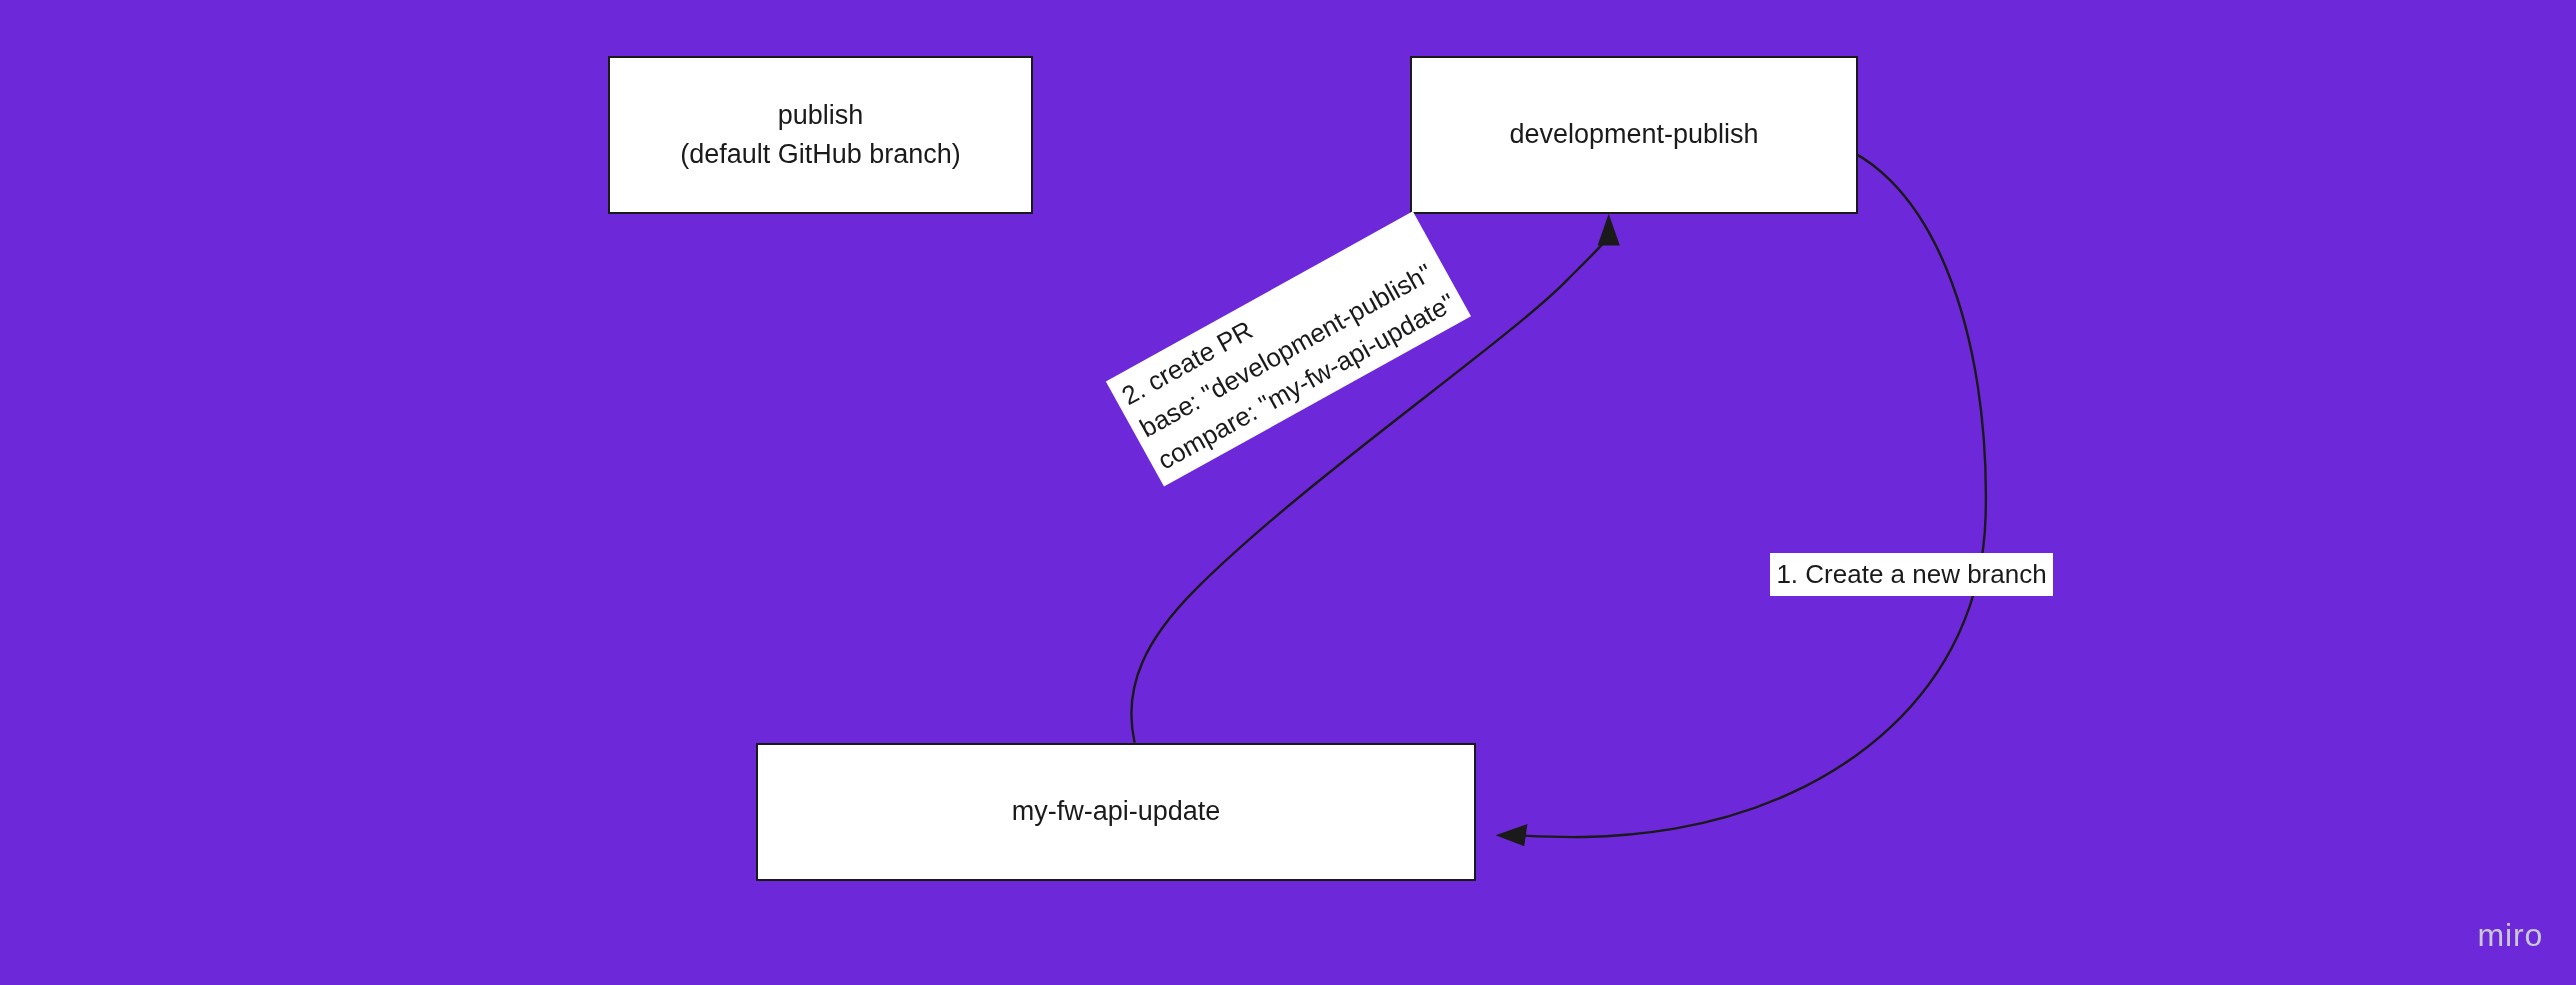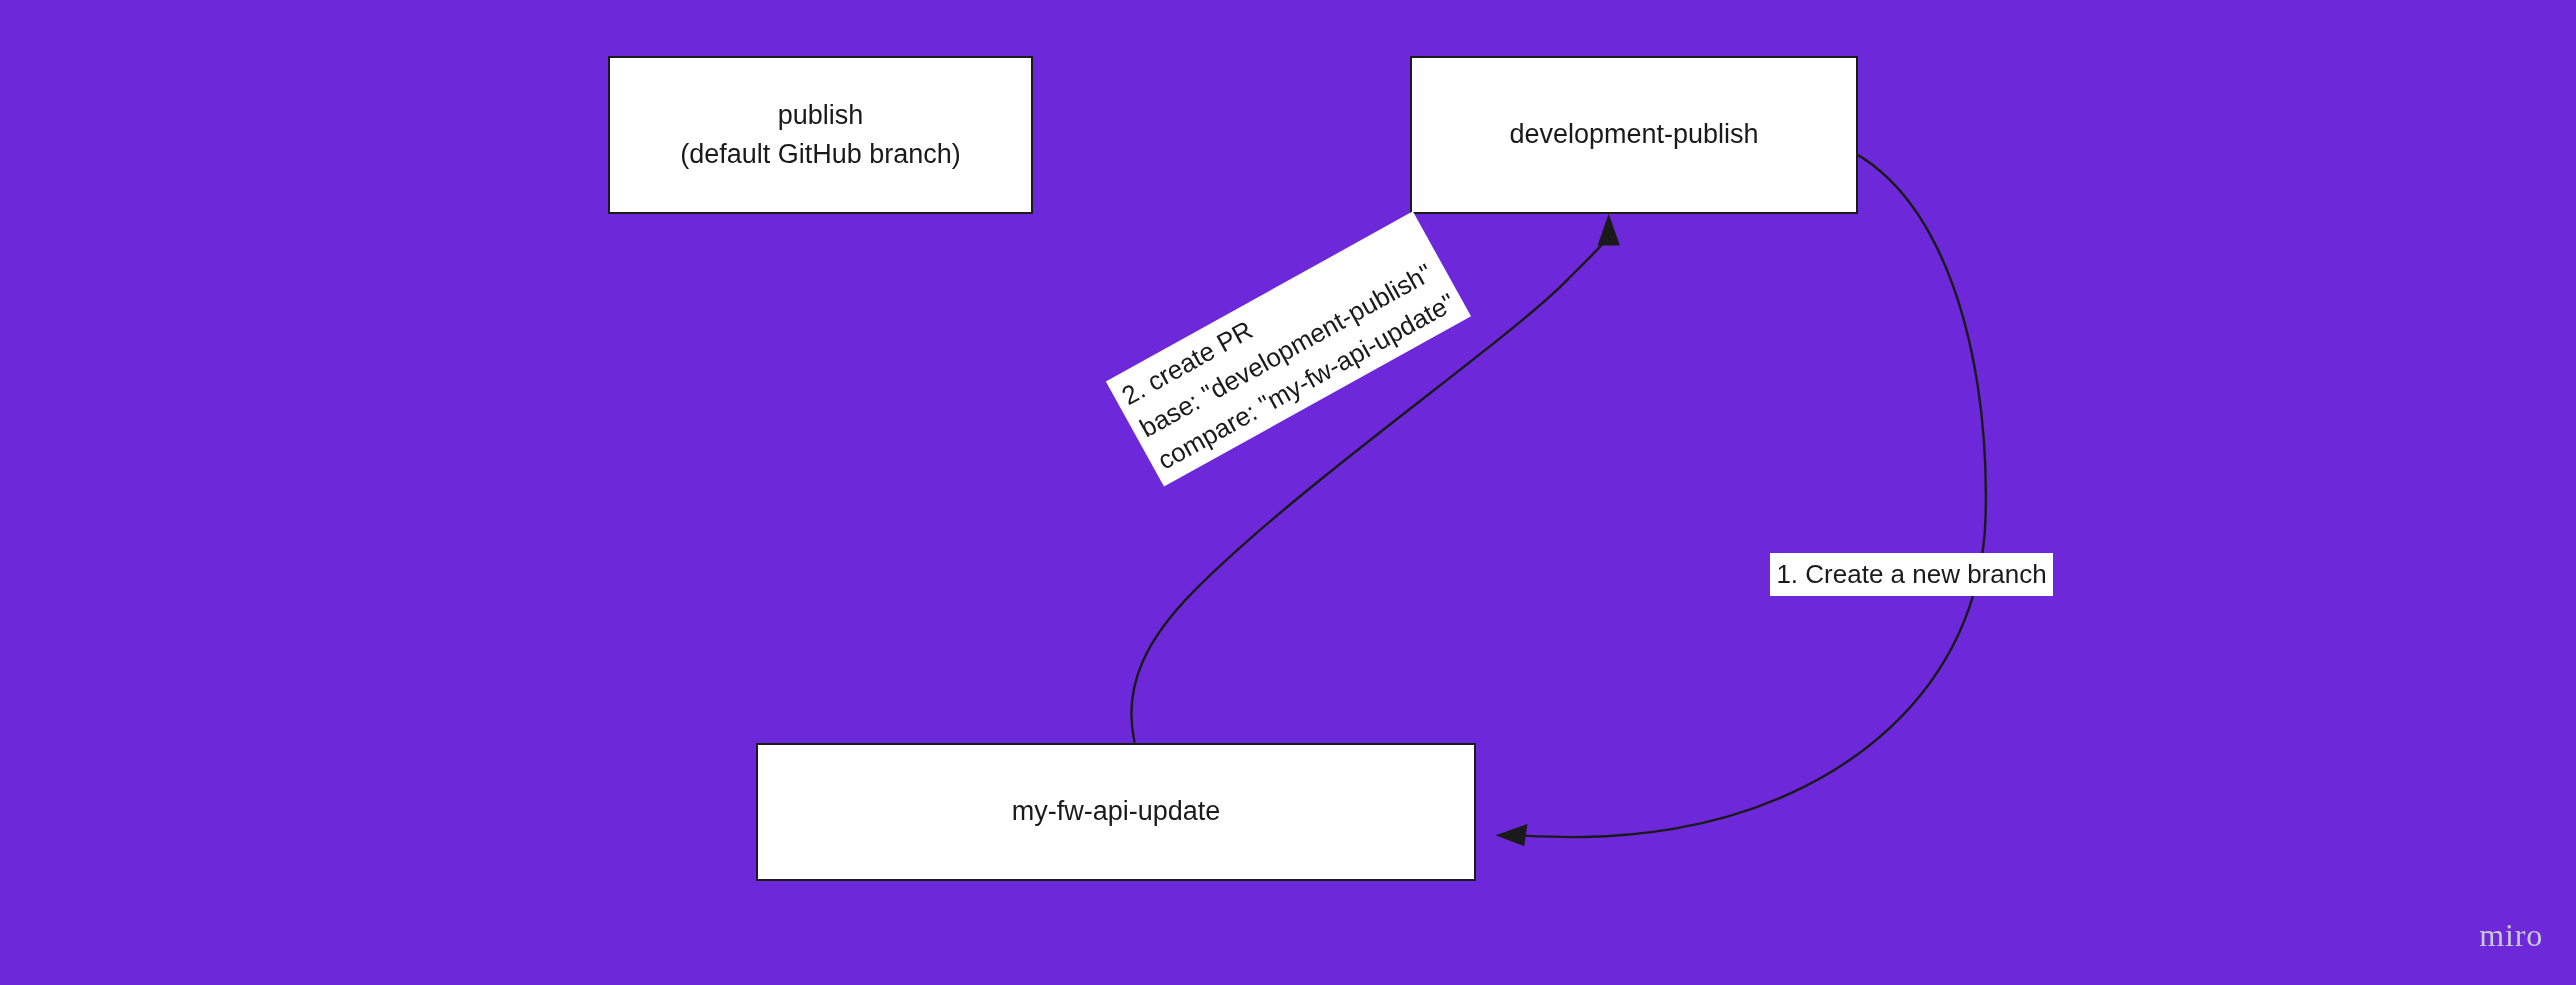--- a/index.html
+++ b/index.html
@@ -86,21 +86,21 @@
     top: 374px;
     padding: 4.8px 8px;
     transform: rotate(-29deg);
     transform-origin: 0 50%;
   }
   #watermark {
     position: absolute;
     right: 33px;
     bottom: 32px;
     color: #c9c9d4;
-    font-family: Liberation Serif, serif;
+    font-family: Liberation Sans, sans-serif;
     font-size: 32px;
     letter-spacing: 0.8px;
     z-index: 5;
     user-select: none;
     margin-top: 9px;
   }
 </style>
 </head>
 <body>
 

